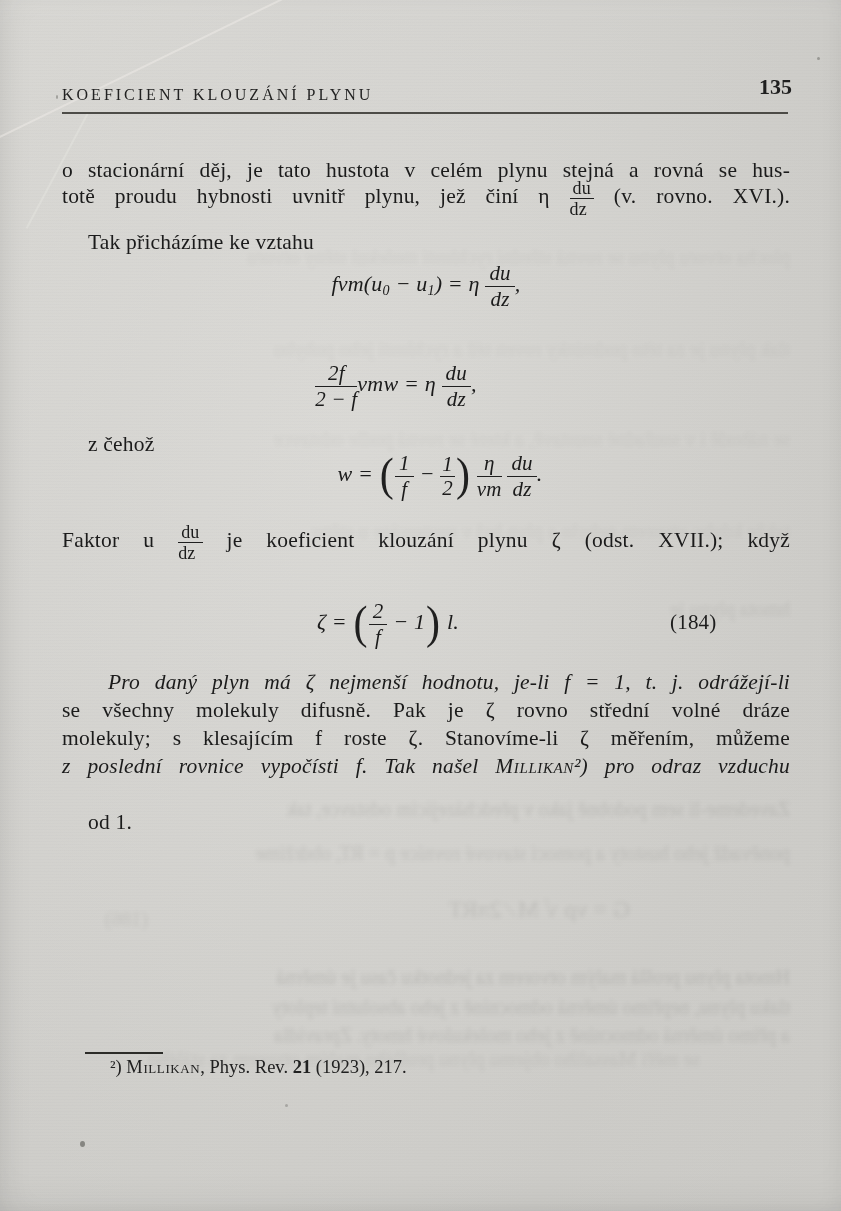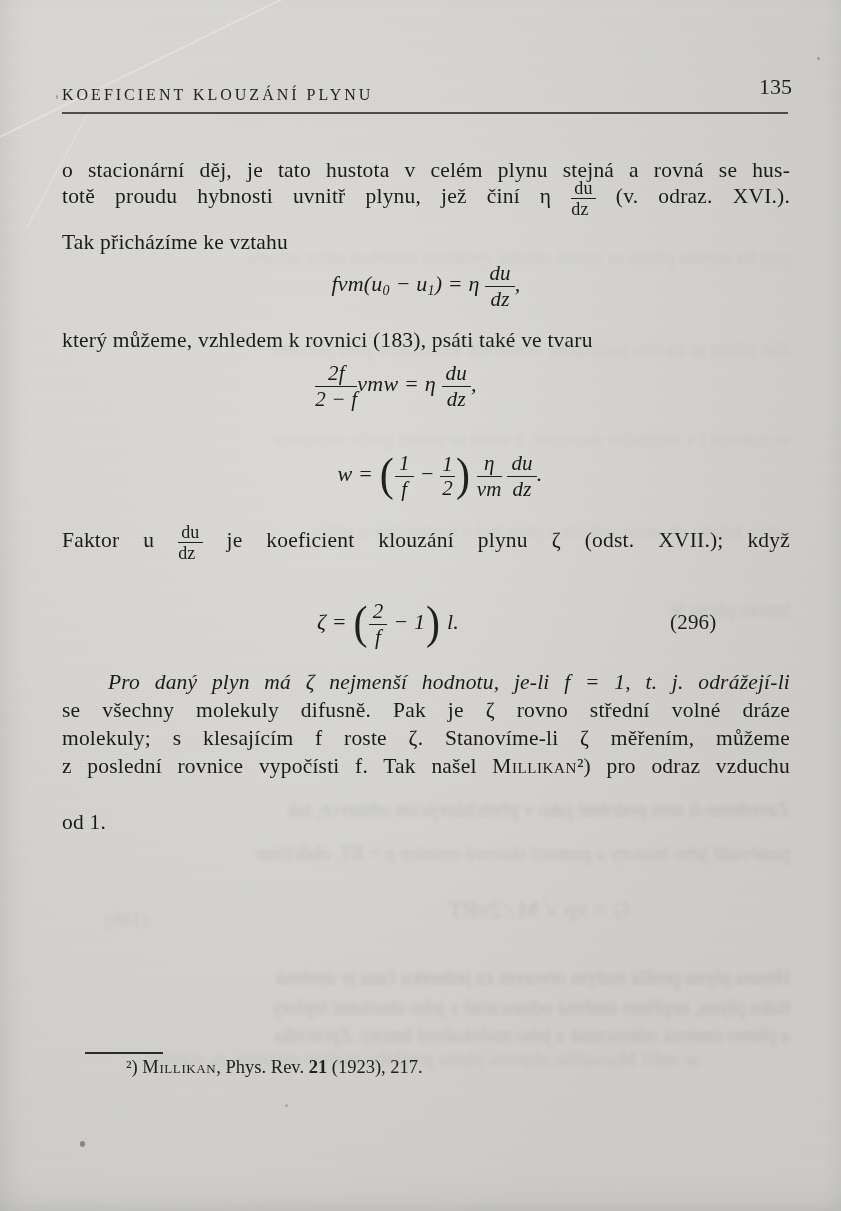--- a/index.html
+++ b/index.html
@@ -15,31 +15,31 @@
                 inset 0 -24px 50px -32px rgba(0,0,0,0.10),
                 inset 0 18px 40px -28px rgba(255,255,255,0.25);
   }
   
   .line{
     position:absolute;left:62px;width:728px;
     font-size:21.5px;line-height:28px;letter-spacing:0.2px;
     text-align:justify;color:#1b1b1b;z-index:3;
   }
   .jl{text-align-last:justify;}
-  .ll{text-align:left;text-align-last:left;}
+  .ll{text-align:left;text-align-last:left;margin-left:26px;}
   .tall{line-height:52px;}
   .indent{text-indent:46px;font-style:italic;}
   .sc{font-variant:small-caps;letter-spacing:0.6px;}
   .bold{font-weight:bold;}
   
   .runtitle{
     position:absolute;left:62px;top:86px;font-size:16px;font-weight:normal;
     letter-spacing:3px;color:#222;z-index:3;
   }
-  .pagenum{position:absolute;right:49px;top:74px;font-size:22px;color:#1f1f1f;z-index:3;}
+  .pagenum{position:absolute;right:49px;top:74px;font-size:22px;color:#1f1f1f;z-index:3;font-weight:bold;}
   .hrule{position:absolute;left:62px;top:112px;width:726px;height:2px;background:#35342f;opacity:.85;z-index:3;}
   
   .frac{display:inline-block;vertical-align:middle;text-align:center;line-height:1.05;}
   .frac .num{display:block;border-bottom:1.6px solid #1f1f1f;padding:0 4px 2px;}
   .frac .den{display:block;padding-top:1px;}
   .eq .frac{font-size:21px;}
   .ifrac{font-size:18px;line-height:1.0;}
   .ifrac .num{padding:0 3px 1px;border-bottom:1.4px solid #1f1f1f;}
   .half{font-size:12.5px;line-height:1.0;vertical-align:middle;}
   .half .num{padding:0 2px 1px;border-bottom:1.2px solid #1f1f1f;}
@@ -50,21 +50,21 @@
   }
   .eq .inner{position:relative;display:inline-block;}
   .bigp{
     display:inline-block;font-style:normal;font-size:42px;line-height:0.9;
     vertical-align:middle;transform:scaleY(1.08);color:#1f1f1f;padding:0 1px;
   }
   .sub{font-size:14px;vertical-align:-4px;}
   .eqnum{position:absolute;left:608px;top:10px;font-style:normal;font-size:21px;color:#1d1d1d;}
   
   .fnrule{position:absolute;left:85px;top:1052px;width:78px;height:2.4px;background:#2c2c28;z-index:3;}
-  .footnote{position:absolute;left:126px;top:1057px;font-size:18.5px;color:#202020;z-index:3;}
+  .footnote{position:absolute;left:110px;top:1057px;font-size:18.5px;color:#202020;z-index:3;}
   
   .ghost{
     position:absolute;left:60px;width:730px;font-size:20px;color:#41413e;
     transform:scaleX(-1);filter:blur(2.2px);z-index:1;white-space:nowrap;overflow:hidden;
     pointer-events:none;
   }
   
   .crease{position:absolute;background:#eceae5;pointer-events:none;z-index:2;}
   .speck{position:absolute;border-radius:50%;background:#4a4a46;pointer-events:none;z-index:2;}
 </style>
@@ -96,37 +96,37 @@
 
   <div class="runtitle">KOEFICIENT KLOUZÁNÍ PLYNU</div>
   <div class="pagenum">135</div>
   <div class="hrule"></div>
 
   <div class="line jl" style="top:156px;">o stacionární děj, je tato hustota v celém plynu stejná a rovná se hus-</div>
 
   <div class="line jl tall" style="top:170px;">
     <span>totě proudu hybnosti uvnitř plynu, jež činí η</span>
     <span class="frac ifrac"><span class="num">du</span><span class="den">dz</span></span>
-    <span>(v. odraz. XVI.).</span>
+    <span>(v. rovno. XVI.).</span>
   </div>
 
   <div class="line ll" style="top:228px;">Tak přicházíme ke vztahu</div>
 
   <div class="eq" style="top:262px;">
     <span class="inner"><span class="t">fνm(u</span><span class="sub">0</span><span class="t"> − u</span><span class="sub">1</span><span class="t">) = η</span>
     <span class="frac"><span class="num">du</span><span class="den">dz</span></span><span class="t">,</span></span>
   </div>
 
-  <div class="line ll" style="top:326px;">který můžeme, vzhledem k rovnici (183), psáti také ve tvaru</div>
 
   <div class="eq" style="top:362px;">
     <span class="inner" style="left:-30px;"><span class="frac"><span class="num">2f</span><span class="den">2 − f</span></span><span class="t">νmw = η</span>
     <span class="frac"><span class="num">du</span><span class="den">dz</span></span><span class="t">,</span></span>
   </div>
 
+  <div class="line ll" style="top:430px;">z čehož</div>
 
   <div class="eq" style="top:452px;">
     <span class="inner" style="left:14px;"><span class="t">w =</span>
     <span class="bigp">(</span><span class="frac"><span class="num">1</span><span class="den">f</span></span>
     <span class="t">−</span>
     <span class="frac half"><span class="num">1</span><span class="den">2</span></span><span class="bigp">)</span>
     <span class="frac"><span class="num">η</span><span class="den">νm</span></span>
     <span class="frac"><span class="num">du</span><span class="den">dz</span></span><span class="t">.</span></span>
   </div>
 
@@ -134,27 +134,27 @@
     <span>Faktor u</span>
     <span class="frac ifrac"><span class="num">du</span><span class="den">dz</span></span>
     <span>je koeficient klouzání plynu ζ (odst. XVII.); když</span>
   </div>
 
   <div class="eq" style="top:600px;">
     <span class="inner" style="left:-38px;"><span class="t">ζ =</span>
     <span class="bigp">(</span><span class="frac"><span class="num">2</span><span class="den">f</span></span>
     <span class="t">− 1</span><span class="bigp">)</span>
     <span class="t">l.</span></span>
-    <span class="eqnum">(296)</span>
+    <span class="eqnum">(184)</span>
   </div>
 
   <div class="line jl indent" style="top:668px;">Pro daný plyn má ζ nejmenší hodnotu, je-li f = 1, t. j. odrážejí-li</div>
   <div class="line jl" style="top:696px;">se všechny molekuly difusně. Pak je ζ rovno střední volné dráze</div>
   <div class="line jl" style="top:724px;">molekuly; s klesajícím f roste ζ. Stanovíme-li ζ měřením, můžeme</div>
-  <div class="line jl" style="top:752px;">
+  <div class="line jl" style="top:752px;font-style:italic;">
     <span>z poslední rovnice vypočísti f. Tak našel</span>
     <span class="sc">Millikan</span><span>²) pro odraz vzduchu</span>
   </div>
   <div class="line ll" style="top:808px;">od 1.</div>
 
   <div class="fnrule"></div>
   <div class="footnote">
     <span>²) </span><span class="sc">Millikan</span><span>, Phys. Rev. </span><span class="bold">21</span><span> (1923), 217.</span>
   </div>
 

